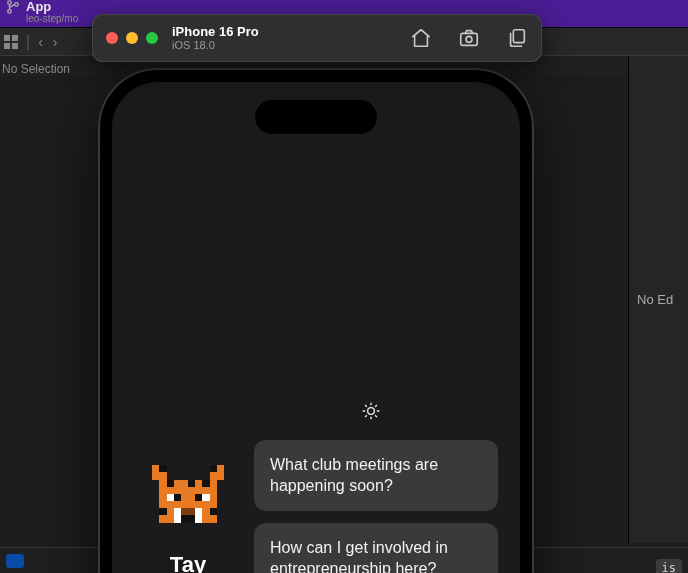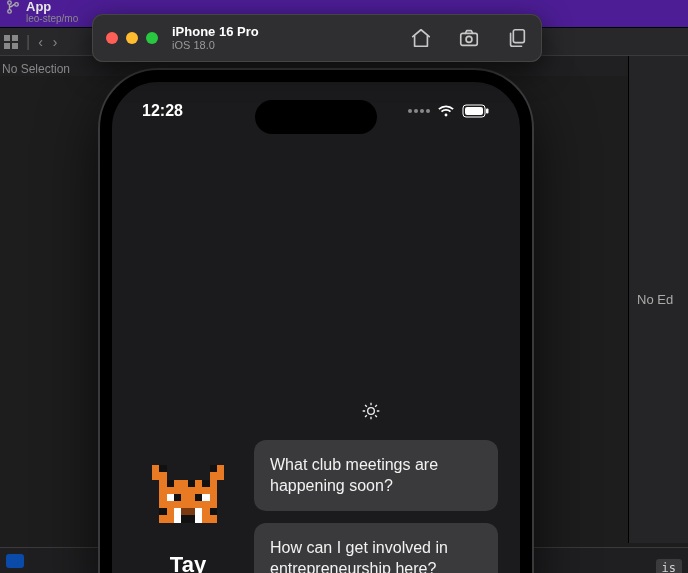--- a/index.html
+++ b/index.html
@@ -225,43 +225,20 @@
       <svg viewBox="0 0 24 24" fill="none" stroke="#c8c8c8" stroke-width="1.8" stroke-linecap="round" stroke-linejoin="round">
           <rect x="8" y="3" width="12" height="14" rx="2"></rect>
           <path d="M5 7v12a2 2 0 0 0 2 2h10"></path>
         </svg>
     </span>
   </div>
 </div>
 
 <div class="phone">
   <div class="dynamic-island"></div>
-  <div class="status-bar">
-    <span>12:28</span>
-    <span class="status-right">
-      <span class="dots">
-          <span></span>
-          <span></span>
-          <span></span>
-          <span></span>
-        </span>
-      <span class="wifi">
-        <svg width="18" height="14" viewBox="0 0 20 14" fill="#fff">
-            <path d="M10 13a1.6 1.6 0 1 0 0-3.2 1.6 1.6 0 0 0 0 3.2Zm-4.3-4.5a6.4 6.4 0 0 1 8.6 0l1.4-1.4a8.4 8.4 0 0 0-11.4 0l1.4 1.4Zm-2.9-2.9a10.5 10.5 0 0 1 14.4 0l1.4-1.4a12.5 12.5 0 0 0-17.2 0l1.4 1.4Z"></path>
-          </svg>
-      </span>
-      <span class="batt">
-        <svg width="28" height="14" viewBox="0 0 28 14">
-            <rect x="1" y="1" width="22" height="12" rx="3" fill="none" stroke="#fff" stroke-width="1"></rect>
-            <rect x="3" y="3" width="18" height="8" rx="2" fill="#fff"></rect>
-            <rect x="24" y="4.5" width="2.5" height="5" rx="1" fill="#fff"></rect>
-          </svg>
-      </span>
-    </span>
-  </div>
 
   <div class="content">
     <div class="ask-row">
       <span>
         <svg width="20" height="20" viewBox="0 0 24 24" fill="none" stroke="#eee" stroke-width="1.6">
             <circle cx="12" cy="12" r="4"></circle>
             <path d="M12 2v3M12 19v3M2 12h3M19 12h3M4.9 4.9l2.1 2.1M17 17l2.1 2.1M19.1 4.9 17 7M7 17l-2.1 2.1"></path>
           </svg>
       </span>
     </div>

